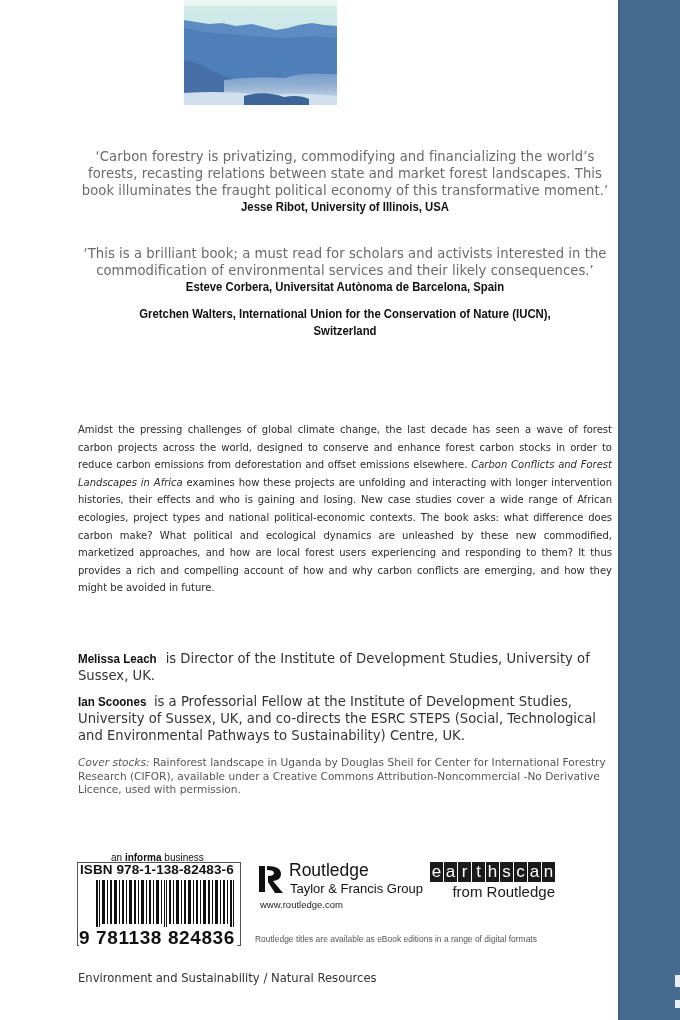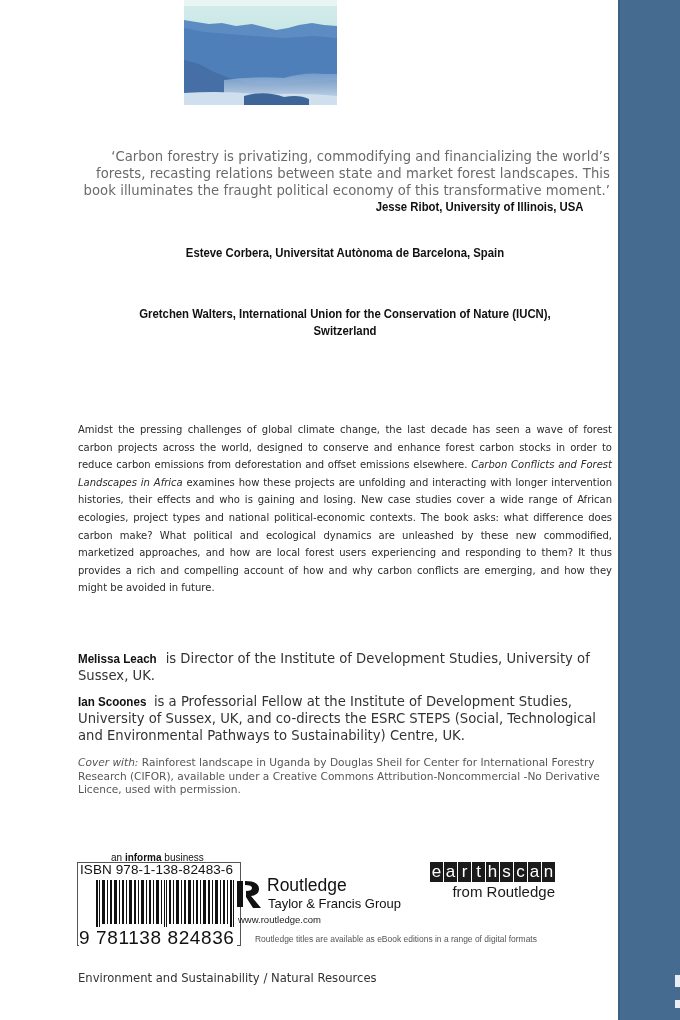--- a/index.html
+++ b/index.html
@@ -20,26 +20,26 @@
     .blurb em { font-style: italic; }
 
     .bio { position: absolute; left: 78px; width: 534px; font-size: 13.2px; line-height: 17px; color: #333; }
     .bio strong { font-family: "Liberation Sans", sans-serif; font-weight: bold; color: #111; display: inline-block; transform: scaleX(0.88); transform-origin: left; margin-right: -6px; }
 
     .credit { position: absolute; left: 78px; top: 756px; width: 534px; font-size: 10.6px; line-height: 13.6px; color: #555; }
     .credit em { font-style: italic; }
 
     .informa { position: absolute; left: 77px; top: 852px; font-family: "Liberation Sans", sans-serif; font-size: 10px; color: #111; padding-left: 34px; }
     .informa b { font-weight: bold; }
-    .isbn-box { position: absolute; left: 77px; top: 862px; width: 164px; height: 84px; border: 1px solid #555; background: #fff; }
+    .isbn-box { position: absolute; left: 77px; top: 862px; width: 164px; height: 84px; border: 1px solid #555; background: #fff; font-weight: bold; }
     .isbn-label { position: absolute; left: 2px; top: -1px; font-family: "Liberation Sans", sans-serif; font-size: 13.5px; color: #111; letter-spacing: 0.1px; white-space: nowrap; }
     .barcode { position: absolute; left: 18px; top: 17px; width: 140px; height: 50px; }
     .isbn-digits { position: absolute; left: 1px; bottom: -4px; font-family: "Liberation Sans", sans-serif; font-size: 19px; color: #111; white-space: nowrap; letter-spacing: 0.6px; background: #fff; padding-right: 2px; }
 
-    .routledge { position: absolute; left: 237px; top: 862px; width: 140px; height: 60px; margin-top: 15px; }
+    .routledge { position: absolute; left: 259px; top: 862px; width: 140px; height: 60px; }
     .routledge-mark { position: absolute; left: 0; top: 2px; width: 26px; height: 30px; }
     .routledge-name { position: absolute; left: 30px; top: -2px; font-family: "Liberation Sans", sans-serif; font-size: 17.5px; color: #111; }
     .routledge-group { position: absolute; left: 31px; top: 19px; font-family: "Liberation Sans", sans-serif; font-size: 13px; color: #111; white-space: nowrap; }
     .routledge-url { position: absolute; left: 1px; top: 37px; font-family: "Liberation Sans", sans-serif; font-size: 9.5px; color: #222; white-space: nowrap; }
 
     .earthscan { position: absolute; left: 430px; top: 862px; }
     .earthscan-word { display: flex; gap: 1px; }
     .earthscan-word span { display: inline-block; background: #1a1a1a; color: #fff; font-family: "Liberation Sans", sans-serif; font-size: 17px; line-height: 20px; width: 13px; text-align: center; }
     .earthscan-sub { font-family: "Liberation Sans", sans-serif; font-size: 15px; color: #1a1a1a; margin-top: 1px; white-space: nowrap; text-align: right; }
 
@@ -71,40 +71,41 @@
     <rect x="0" y="0" width="153" height="6" fill="#e8f5f2"></rect>
     <path d="M0 20 L12 22 L25 24 L38 23 L52 26 L68 24 L80 27 L92 30 L104 28 L115 25 L128 23 L140 25 L153 26 L153 105 L0 105 Z" fill="#5d8cc3"></path>
     <path d="M0 28 L20 32 L45 34 L70 36 L100 38 L130 36 L153 38 L153 105 L0 105 Z" fill="#4f7fb8"></path>
     <path d="M0 60 L15 64 L30 72 L45 78 L60 82 L80 84 L153 80 L153 105 L0 105 Z" fill="#456fa5"></path>
     <path d="M40 80 Q70 76 100 78 Q120 72 140 74 L153 74 L153 105 L40 105 Z" fill="url(#fog)"></path>
     <path d="M0 93 Q40 90 80 95 Q110 92 153 96 L153 105 L0 105 Z" fill="#cfdfee"></path>
     <path d="M60 96 Q80 90 100 97 Q115 94 125 99 L125 105 L60 105 Z" fill="#3e6597"></path>
   </svg>
 </div>
 
-<div class="quotes" style="top:148px;text-align:right;">
+<div class="quotes" style="top:148px;">
   <div class="quote-text">‘Carbon forestry is privatizing, commodifying and financializing the world’s forests, recasting relations between state and market forest landscapes. This book illuminates the fraught political economy of this transformative moment.’</div>
   <div class="quote-attr">Jesse Ribot, University of Illinois, USA</div>
 </div>
 
 <div class="quotes" style="top:245px;">
+  <div class="quote-text">‘This is a brilliant book; a must read for scholars and activists interested in the commodification of environmental services and their likely consequences.’</div>
   <div class="quote-attr">Esteve Corbera, Universitat Autònoma de Barcelona, Spain</div>
 </div>
 
 <div class="quotes" style="top:306px;">
   <div class="quote-attr">Gretchen Walters, International Union for the Conservation of Nature (IUCN), Switzerland</div>
 </div>
 
 <div class="blurb"><span>Amidst the pressing challenges of global climate change, the last decade has seen a wave of forest carbon projects across the world, designed to conserve and enhance forest carbon stocks in order to reduce carbon emissions from deforestation and offset emissions elsewhere. </span><em>Carbon Conflicts and Forest Landscapes in Africa</em><span> examines how these projects are unfolding and interacting with longer intervention histories, their effects and who is gaining and losing. New case studies cover a wide range of African ecologies, project types and national political-economic contexts. The book asks: what difference does carbon make? What political and ecological dynamics are unleashed by these new commodified, marketized approaches, and how are local forest users experiencing and responding to them? It thus provides a rich and compelling account of how and why carbon conflicts are emerging, and how they might be avoided in future.</span></div>
 
 <div class="bio" style="top:650px;"><strong>Melissa Leach</strong><span> is Director of the Institute of Development Studies, University of Sussex, UK.</span></div>
 
 <div class="bio" style="top:693px;"><strong>Ian Scoones</strong><span> is a Professorial Fellow at the Institute of Development Studies, University of Sussex, UK, and co-directs the ESRC STEPS (Social, Technological and Environmental Pathways to Sustainability) Centre, UK.</span></div>
 
-<div class="credit"><em>Cover with:</em><span> Rainforest landscape in Uganda by Douglas Sheil for Center for International Forestry Research (CIFOR), available under a Creative Commons Attribution-Noncommercial -No Derivative Licence, used with permission.</span></div>
+<div class="credit"><em>Cover stocks:</em><span> Rainforest landscape in Uganda by Douglas Sheil for Center for International Forestry Research (CIFOR), available under a Creative Commons Attribution-Noncommercial -No Derivative Licence, used with permission.</span></div>
 
 <div class="informa"><span>an </span><b>informa</b><span> business</span></div>
 <div class="isbn-box">
   <div class="isbn-label">ISBN 978-1-138-82483-6</div>
   <svg class="barcode" viewBox="0 0 140 50" preserveAspectRatio="none">
     <g fill="#111">
       <rect x="0" y="0" width="2" height="50"></rect>
         <rect x="3" y="0" width="1" height="50"></rect>
       <rect x="6" y="0" width="3" height="44"></rect>
         <rect x="11" y="0" width="1" height="44"></rect>

